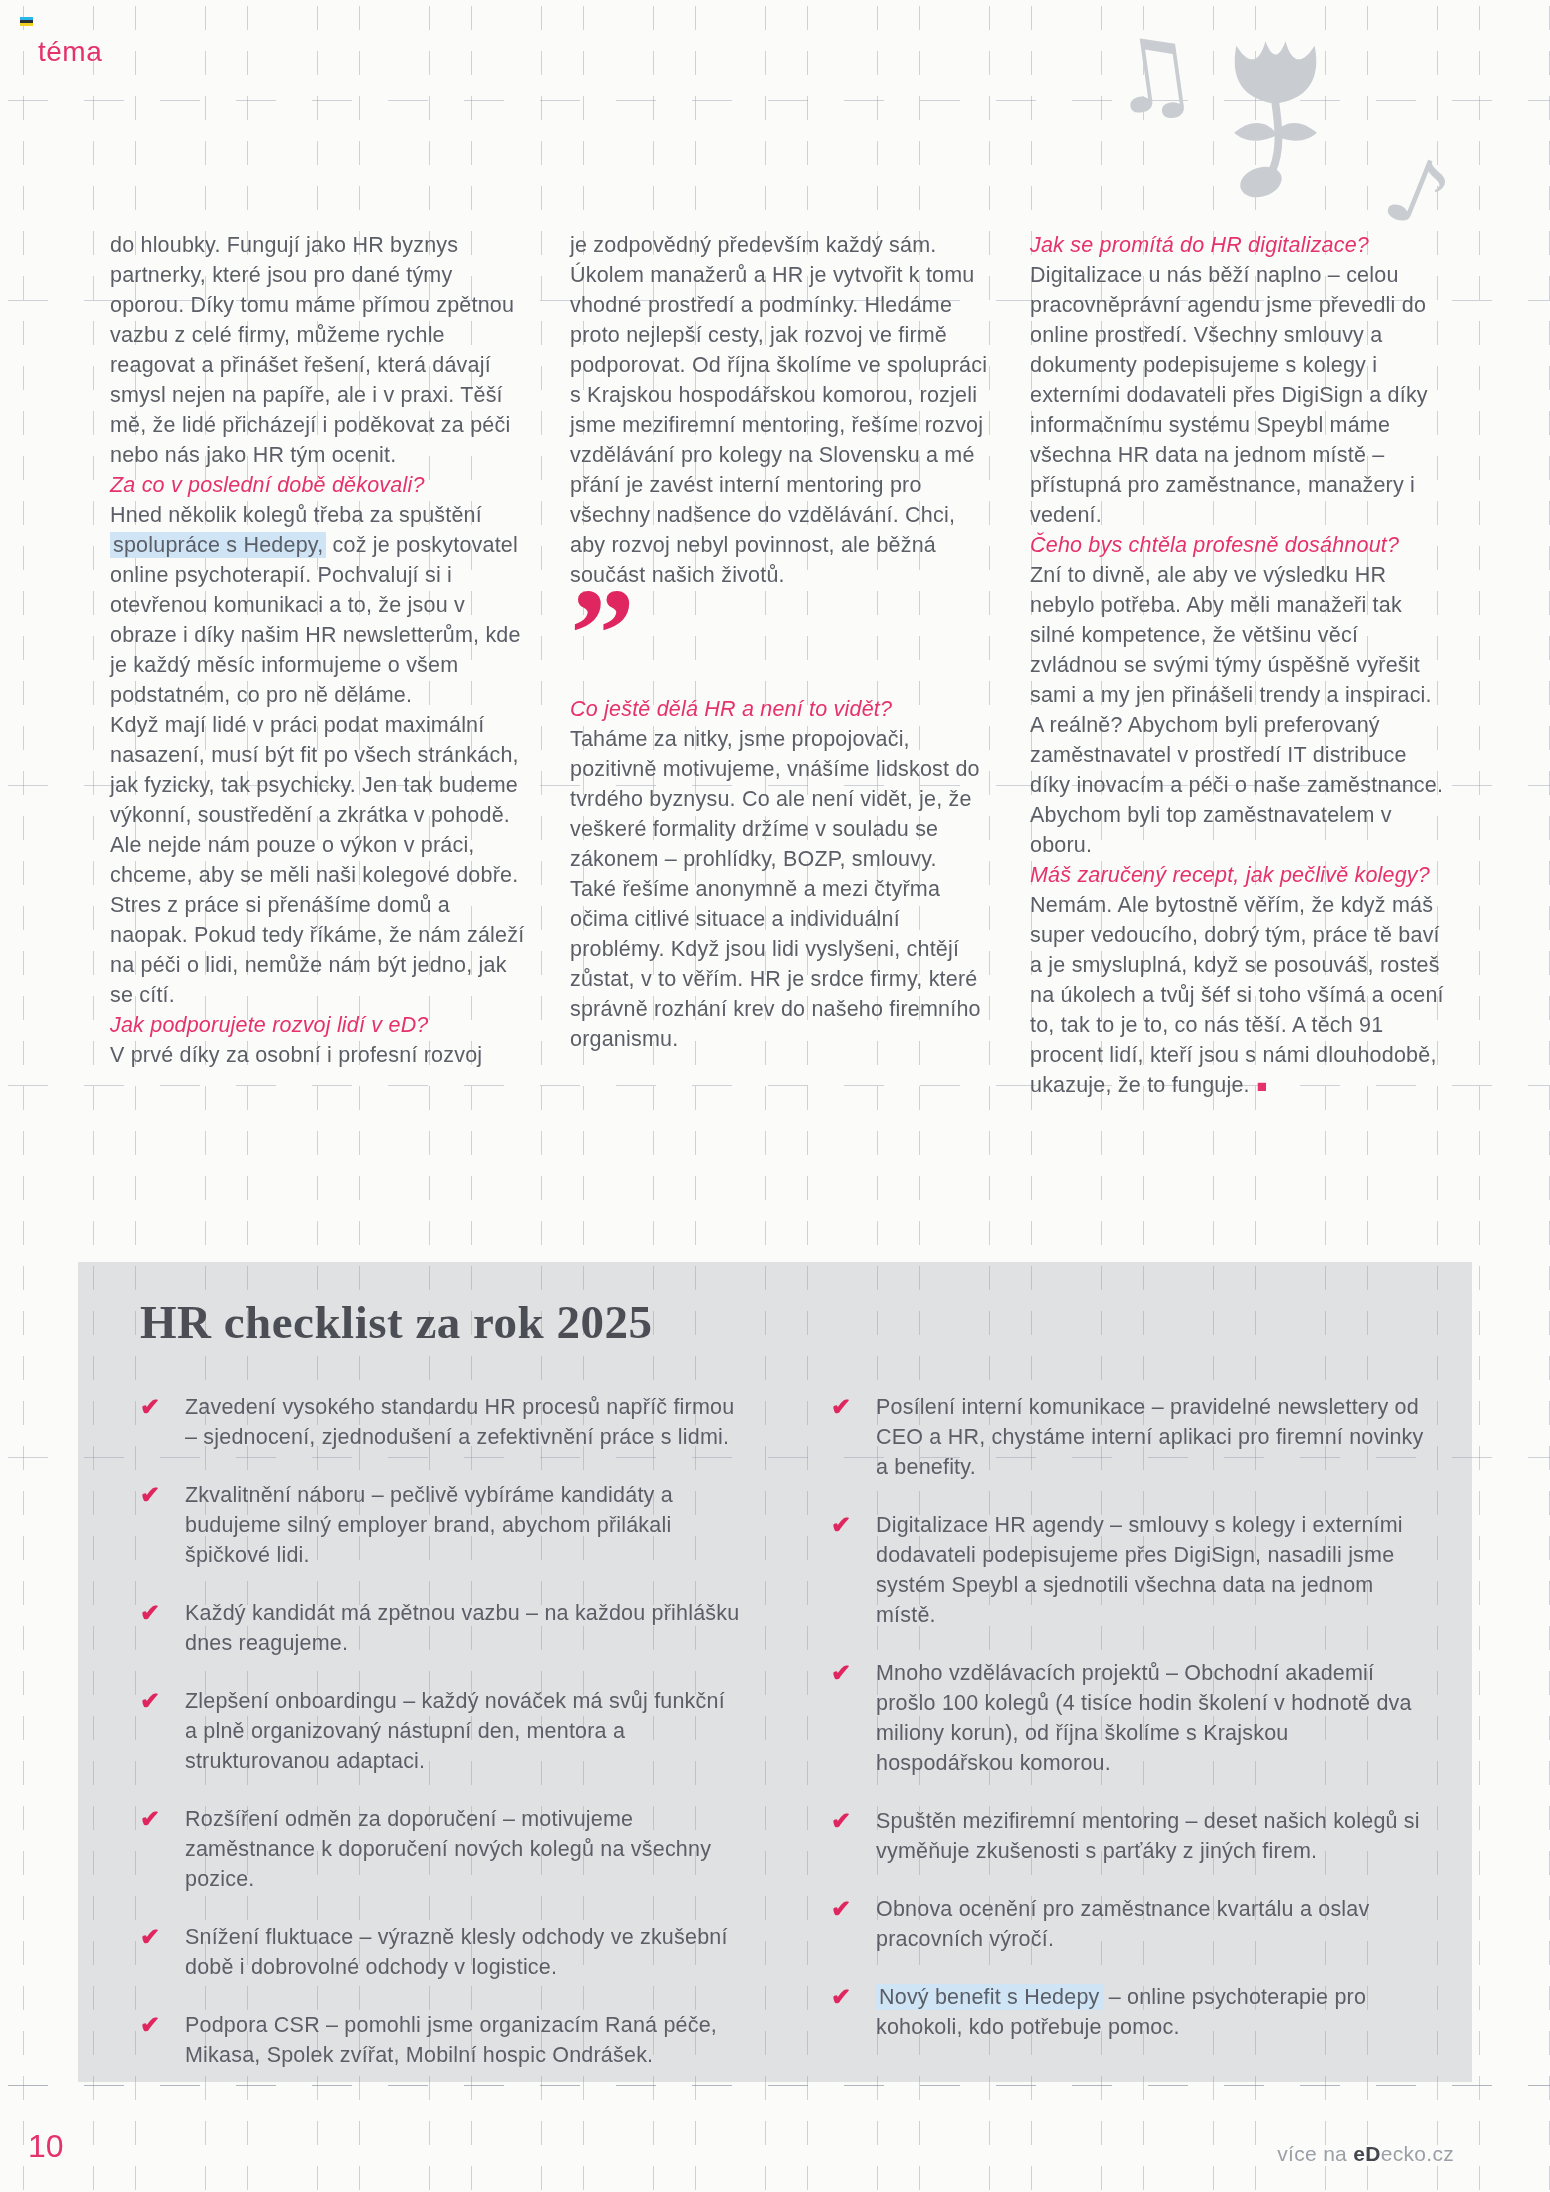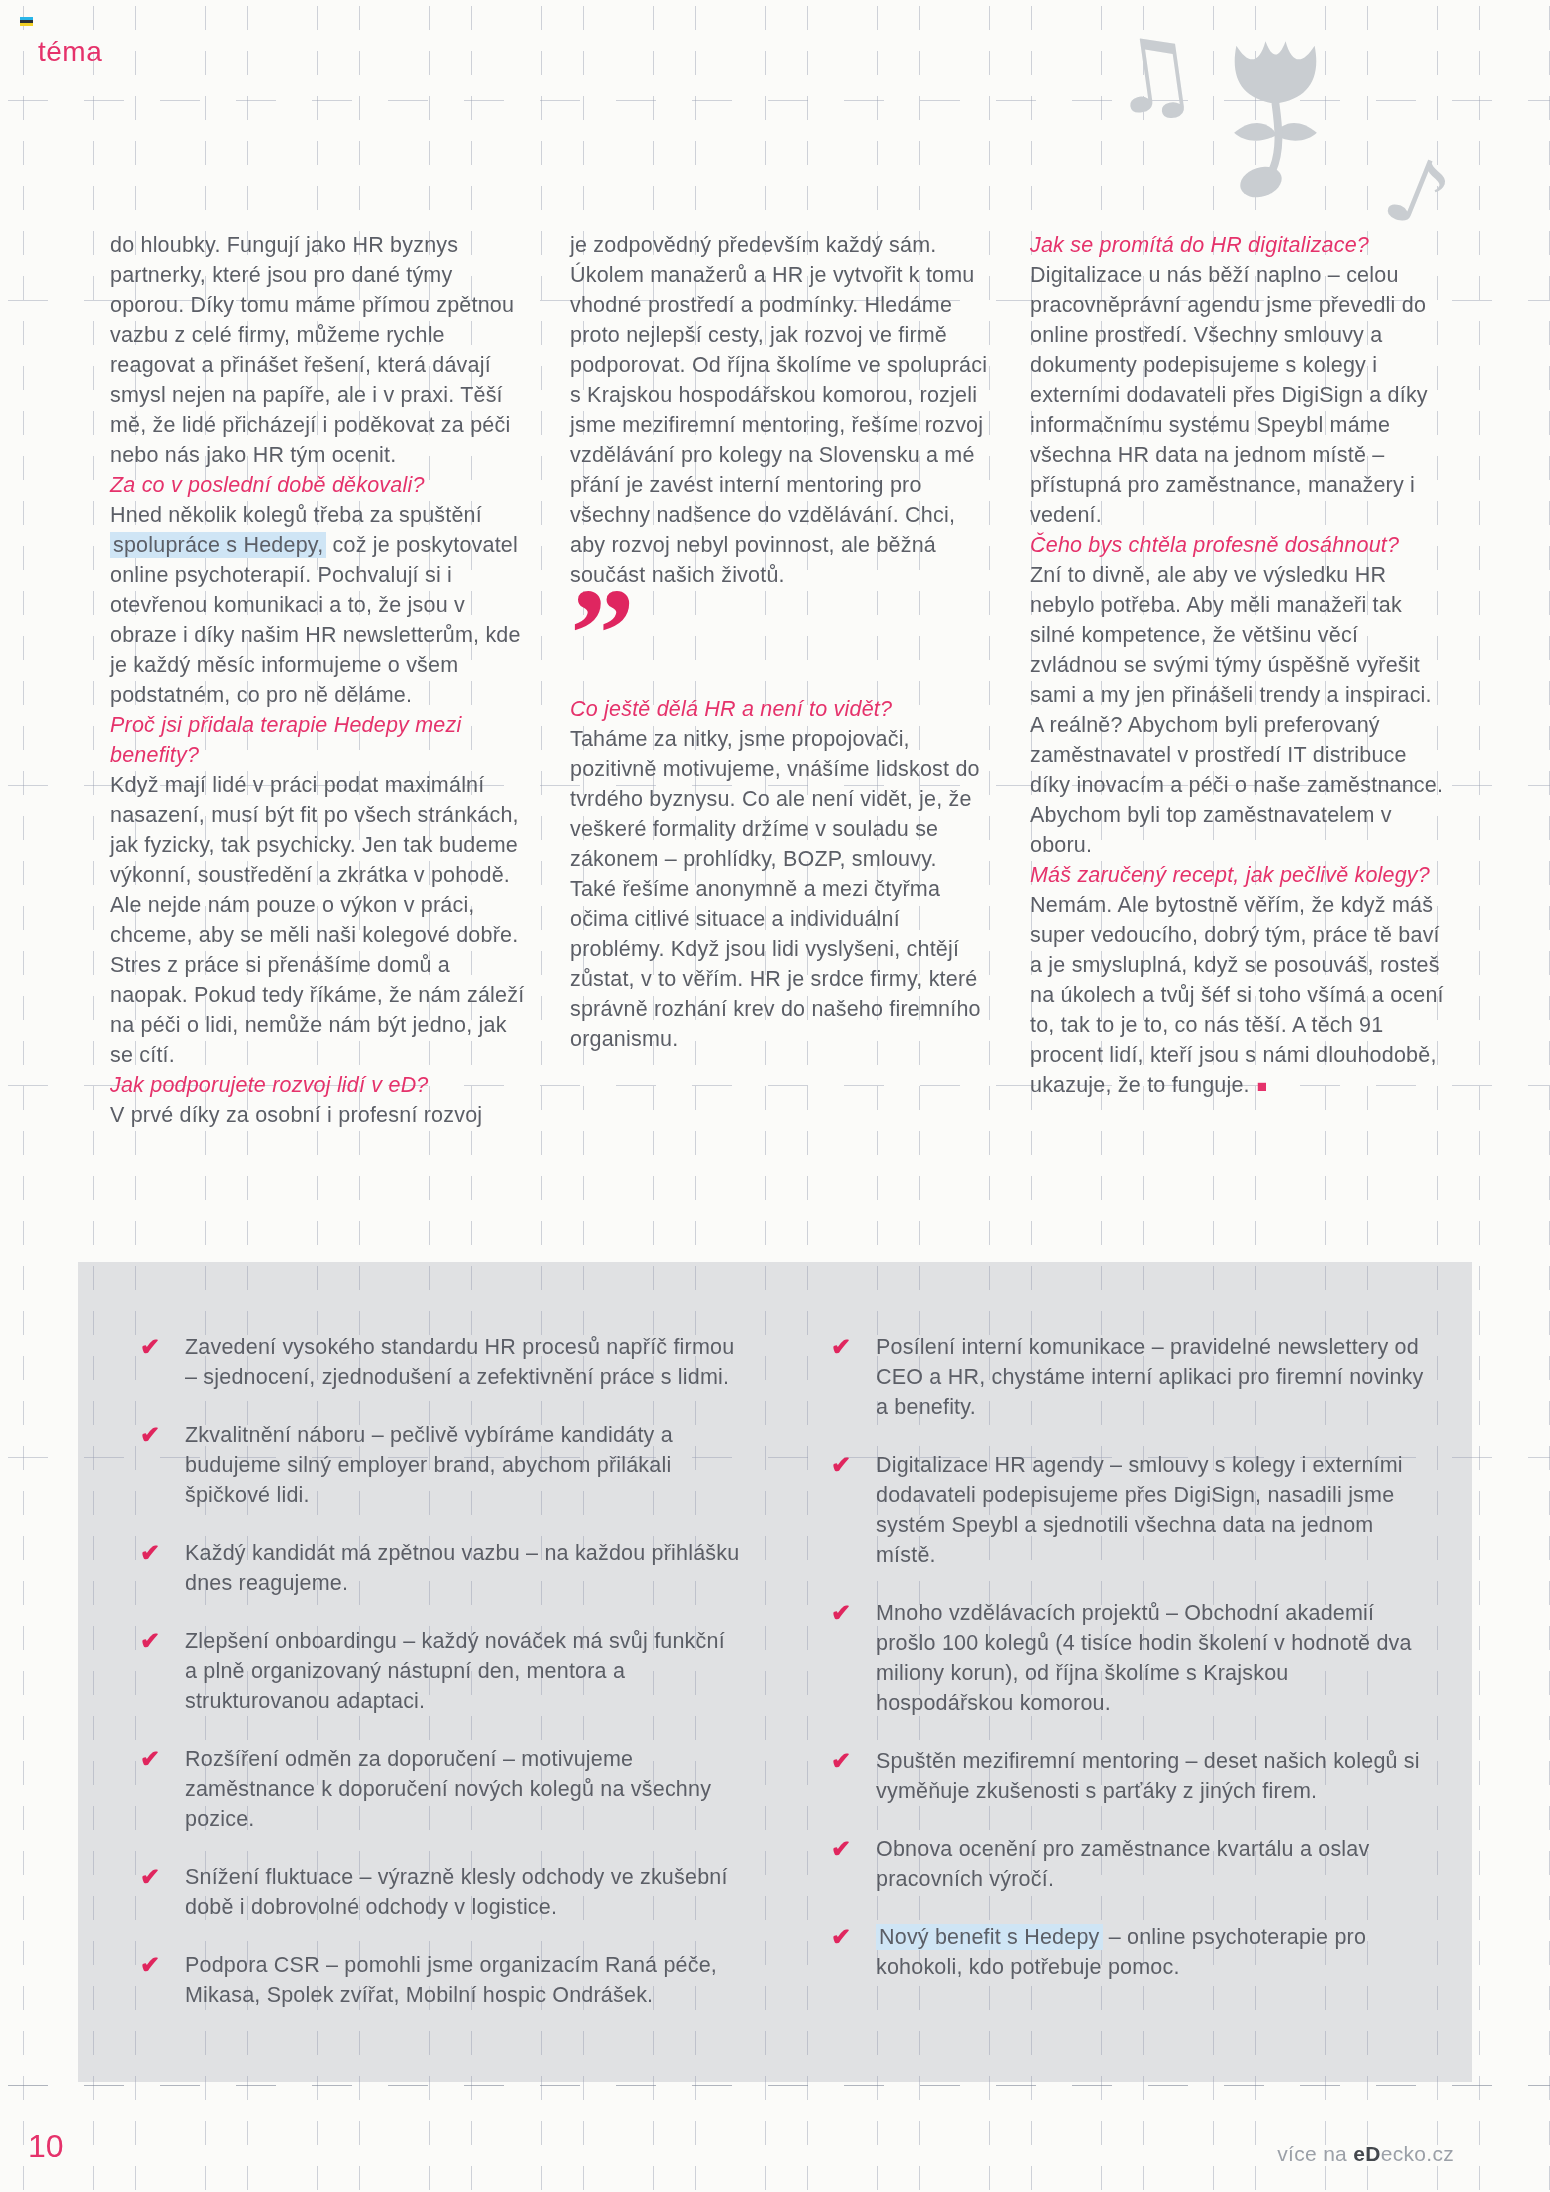--- a/index.html
+++ b/index.html
@@ -1583,21 +1583,20 @@
         <ellipse cx="42" cy="136" rx="19" ry="13" transform="rotate(-18 42 136)"></ellipse>
       </g>
     </svg>
 
     <div class="columns">
 
       <div class="col">
         <p>do hloubky. Fungují jako HR byznys partnerky, které jsou pro dané týmy oporou. Díky tomu máme přímou zpětnou vazbu z celé firmy, můžeme rychle reagovat a přinášet řešení, která dávají smysl nejen na papíře, ale i v praxi. Těší mě, že lidé přicházejí i poděkovat za péči nebo nás jako HR tým ocenit.</p>
         <p class="q-head">Za co v poslední době děkovali?</p>
         <p><span>Hned několik kolegů třeba za spuštění </span><span class="hl">spolupráce s Hedepy,</span><span> což je poskytovatel online psychoterapií. Pochvalují si i otevřenou komunikaci a to, že jsou v obraze i díky našim HR newsletterům, kde je každý měsíc informujeme o všem podstatném, co pro ně děláme.</span></p>
-        <p class="q-head">Proč jsi přidala terapie Hedepy mezi benefity?</p>
         <p>Když mají lidé v práci podat maximální nasazení, musí být fit po všech stránkách, jak fyzicky, tak psychicky. Jen tak budeme výkonní, soustředění a zkrátka v pohodě. Ale nejde nám pouze o výkon v práci, chceme, aby se měli naši kolegové dobře. Stres z práce si přenášíme domů a naopak. Pokud tedy říkáme, že nám záleží na péči o lidi, nemůže nám být jedno, jak se cítí.</p>
         <p class="q-head">Jak podporujete rozvoj lidí v eD?</p>
         <p>V prvé díky za osobní i profesní rozvoj</p>
       </div>
 
       <div class="col">
         <p>je zodpovědný především každý sám. Úkolem manažerů a HR je vytvořit k tomu vhodné prostředí a podmínky. Hledáme proto nejlepší cesty, jak rozvoj ve firmě podporovat. Od října školíme ve spolupráci s Krajskou hospodářskou komorou, rozjeli jsme mezifiremní mentoring, řešíme rozvoj vzdělávání pro kolegy na Slovensku a mé přání je zavést interní mentoring pro všechny nadšence do vzdělávání. Chci, aby rozvoj nebyl povinnost, ale běžná součást našich životů.</p>
         <div class="quote-mark">”</div>
         <div class="quote-text">
         </div>
@@ -1610,20 +1609,21 @@
         <p>Digitalizace u nás běží naplno – celou pracovněprávní agendu jsme převedli do online prostředí. Všechny smlouvy a dokumenty podepisujeme s kolegy i externími dodavateli přes DigiSign a díky informačnímu systému Speybl máme všechna HR data na jednom místě – přístupná pro zaměstnance, manažery i vedení.</p>
         <p class="q-head">Čeho bys chtěla profesně dosáhnout?</p>
         <p>Zní to divně, ale aby ve výsledku HR nebylo potřeba. Aby měli manažeři tak silné kompetence, že většinu věcí zvládnou se svými týmy úspěšně vyřešit sami a my jen přinášeli trendy a inspiraci. A reálně? Abychom byli preferovaný zaměstnavatel v prostředí IT distribuce díky inovacím a péči o naše zaměstnance. Abychom byli top zaměstnavatelem v oboru.</p>
         <p class="q-head">Máš zaručený recept, jak pečlivě kolegy?</p>
         <p><span>Nemám. Ale bytostně věřím, že když máš super vedoucího, dobrý tým, práce tě baví a je smysluplná, když se posouváš, rosteš na úkolech a tvůj šéf si toho všímá a ocení to, tak to je to, co nás těší. A těch 91 procent lidí, kteří jsou s námi dlouhodobě, ukazuje, že to funguje.</span><span class="end-mark">■</span></p>
       </div>
 
     </div>
 
     <div class="checklist">
+      <div class="checklist-title">HR checklist za rok 2025</div>
       <div class="check-cols">
 
         <div class="check-col">
           <div class="check-item">
               <span class="check-icon">✔</span>
               <span class="check-text">Zavedení vysokého standardu HR procesů napříč firmou – sjednocení, zjednodušení a zefektivnění práce s lidmi.</span>
             </div>
           <div class="check-item">
               <span class="check-icon">✔</span>
               <span class="check-text">Zkvalitnění náboru – pečlivě vybíráme kandidáty a budujeme silný employer brand, abychom přilákali špičkové lidi.</span>

